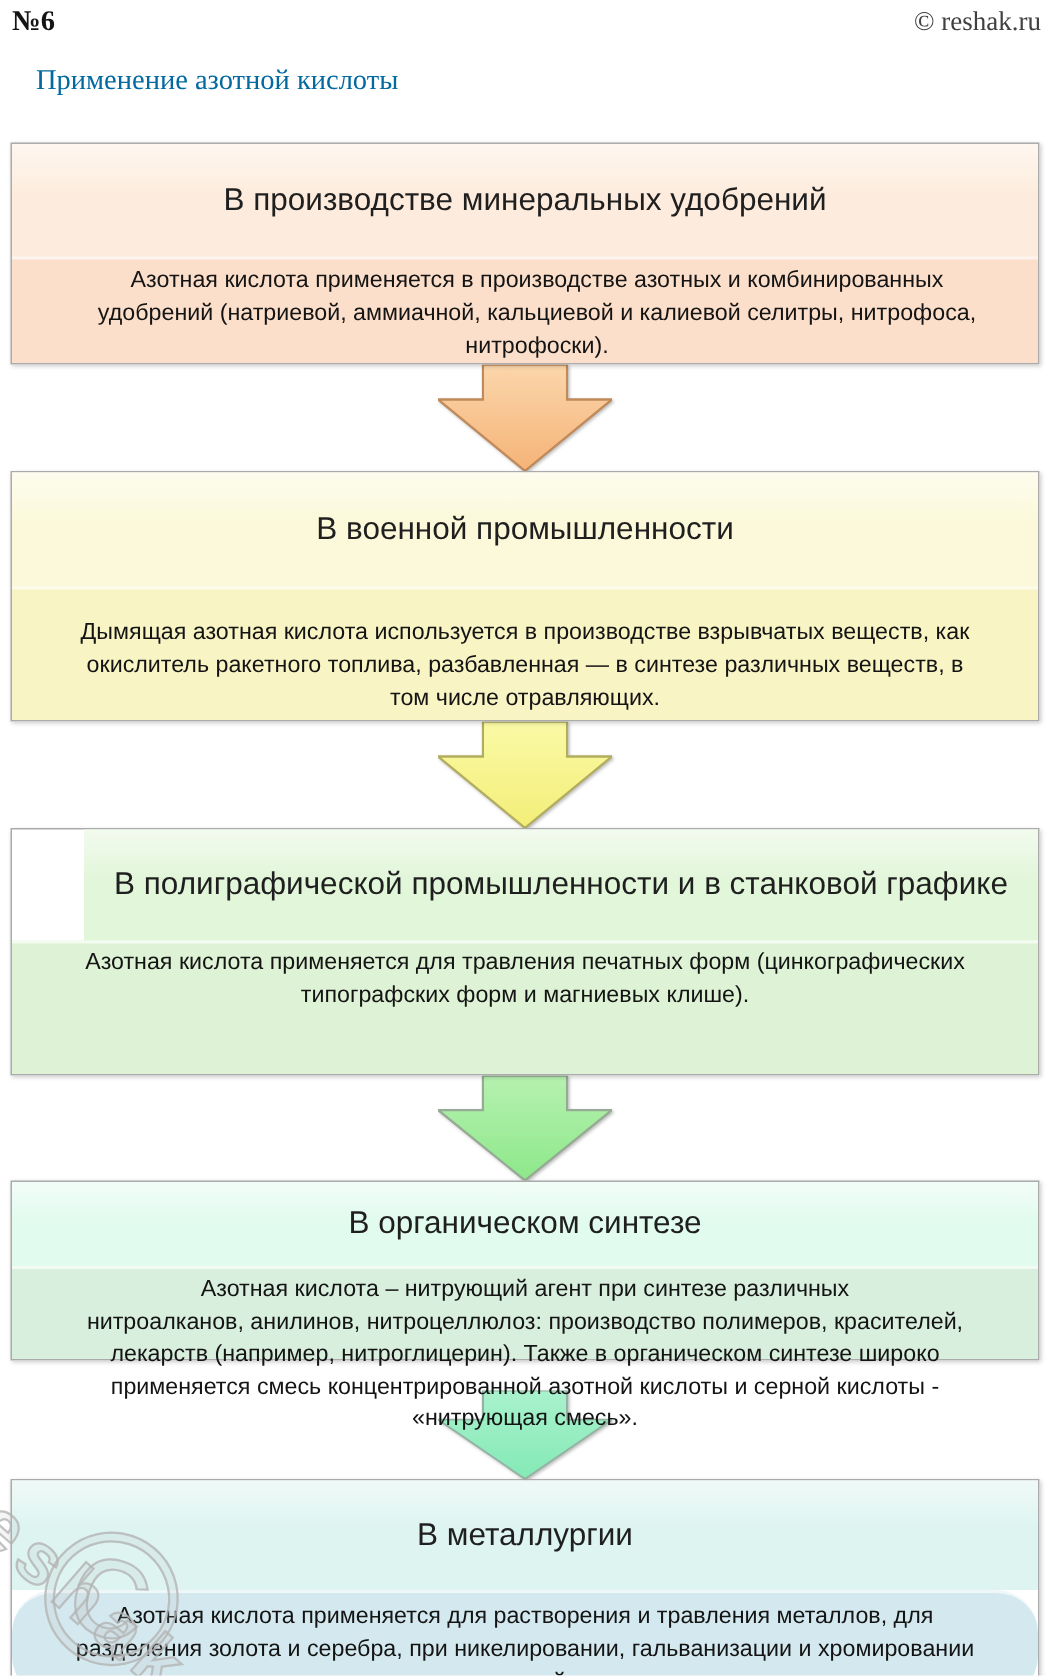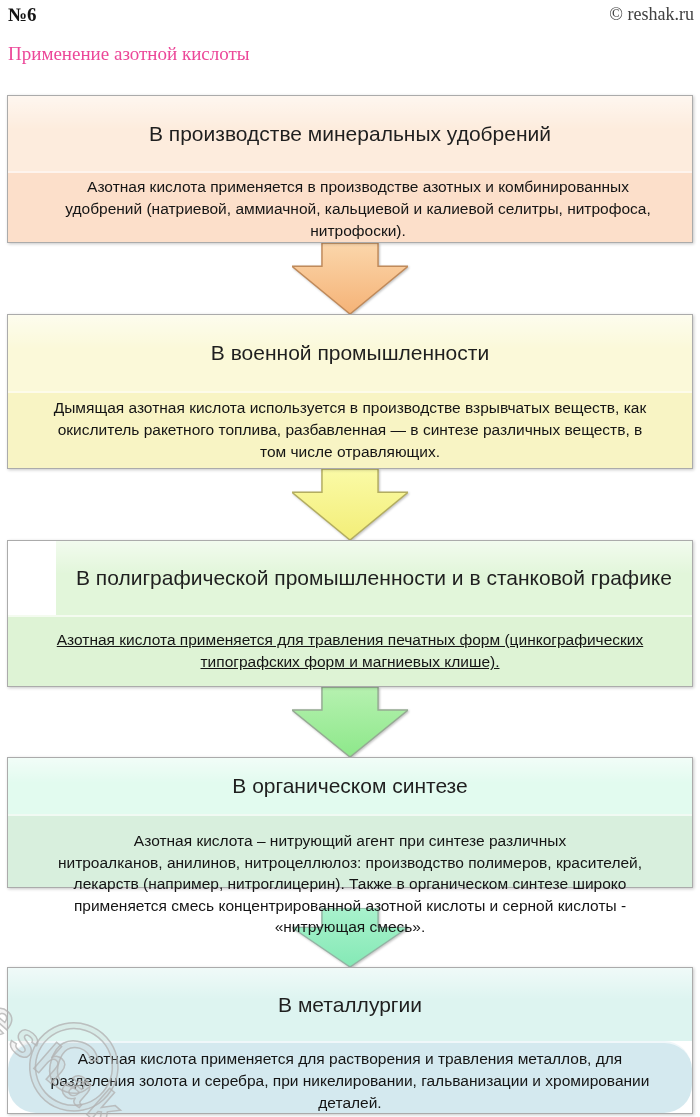--- a/index.html
+++ b/index.html
@@ -20,22 +20,22 @@
     padding: 4px 6px 0 8px;
     font-family: "Liberation Serif", serif;
     font-size: 18px;
   }
   .num-label { font-weight: bold; font-size: 19px; }
   .copyright { font-size: 18px; color: #404040; }
   .doc-title {
     font-family: "Liberation Serif", serif;
     font-size: 19px;
     font-weight: normal;
-    color: #ec4899;
-    margin: 17px 0 0 8px;
+    color: #0369a1;
+    margin: 17px 0 0 24px;
   }
 
   
   .flow { margin-top: 30px; }
 
   .block {
     position: relative;
     z-index: 2;
     margin: 0 7px;
     border: 1px solid #ababab;
@@ -55,25 +55,25 @@
     font-size: 15.5px;
     line-height: 22px;
     white-space: pre-line;
     border-top: 2px solid rgba(255,255,255,0.65);
     overflow: visible;
   }
 
   .b1 .block-header { height: 75px; }
   .b1 .block-body   { height: 71px; padding-top: 3px; padding-left: 16px; }
   .b2 .block-header { height: 76px; }
-  .b2 .block-body   { height: 77px; padding-top: 4px; }
+  .b2 .block-body   { height: 89px; padding-top: 18px; }
   .b3 .block-header { height: 74px; }
-  .b3 .block-body   { height: 71px; padding-top: 12px; text-decoration: underline; }
+  .b3 .block-body   { height: 89px; padding-top: 2px; }
   .b4 .block-header { height: 56px; }
-  .b4 .block-body   { height: 73px; padding-top: 14px; line-height: 21.5px; }
+  .b4 .block-body   { height: 62px; padding-top: 3px; line-height: 21.5px; }
   .b5 .block-header { height: 73px; }
   .b5 .block-body   { height: 72px; padding-top: 5px; }
 
   .arrow {
     position: relative;
     z-index: 1;
     display: block;
     margin: 0 auto;
     filter: drop-shadow(1px 1px 1px rgba(0,0,0,0.25));
   }

